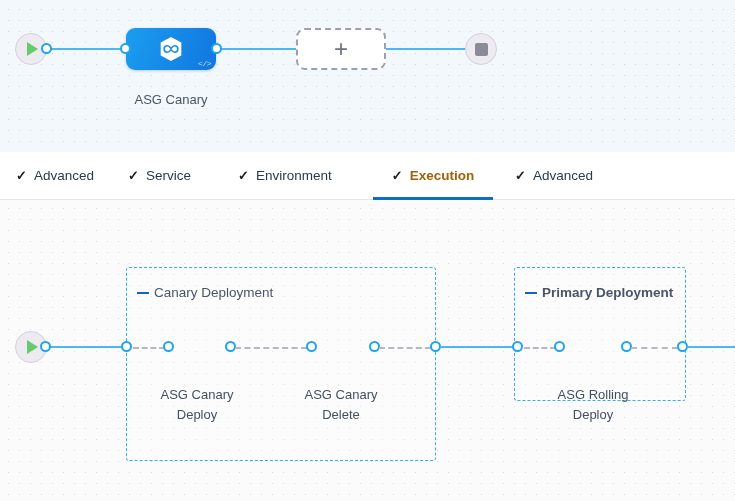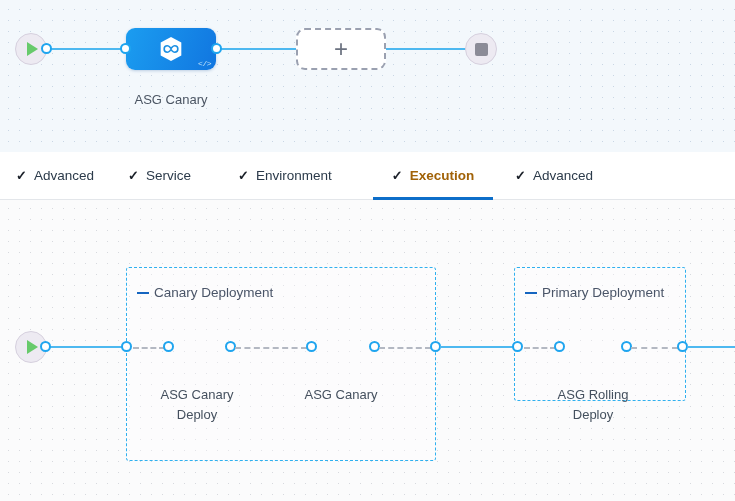--- a/index.html
+++ b/index.html
@@ -279,29 +279,30 @@
     <div>ASG Canary</div>
     <div>Deploy</div>
   </div>
 
   <div class="port" style="left:225px; top:141px;"></div>
   <div class="dashed-conn" style="left:235px; top:147px; width:72px;"></div>
   <div class="port" style="left:306px; top:141px;"></div>
 
   <div class="step-label" style="left:276px; top:185px;">
     <div>ASG Canary</div>
+    <div>Delete</div>
   </div>
 
   <div class="port" style="left:369px; top:141px;"></div>
   <div class="dashed-conn" style="left:379px; top:147px; width:52px;"></div>
   <div class="port" style="left:430px; top:141px;"></div>
 
   <div class="conn-line" style="left:440px; top:146px; width:78px;"></div>
 
-  <div class="group-box" style="left:514px; top:67px; width:172px; height:134px;">
+  <div class="group-box" style="left:514px; top:67px; width:172px; height:134px;font-weight:bold;">
     <div class="group-label">
       <span class="group-dash"></span>
       <span>Primary Deployment</span>
     </div>
   </div>
 
   <div class="port" style="left:512px; top:141px;"></div>
   <div class="dashed-conn" style="left:524px; top:147px; width:32px;"></div>
   <div class="port" style="left:554px; top:141px;"></div>
 

